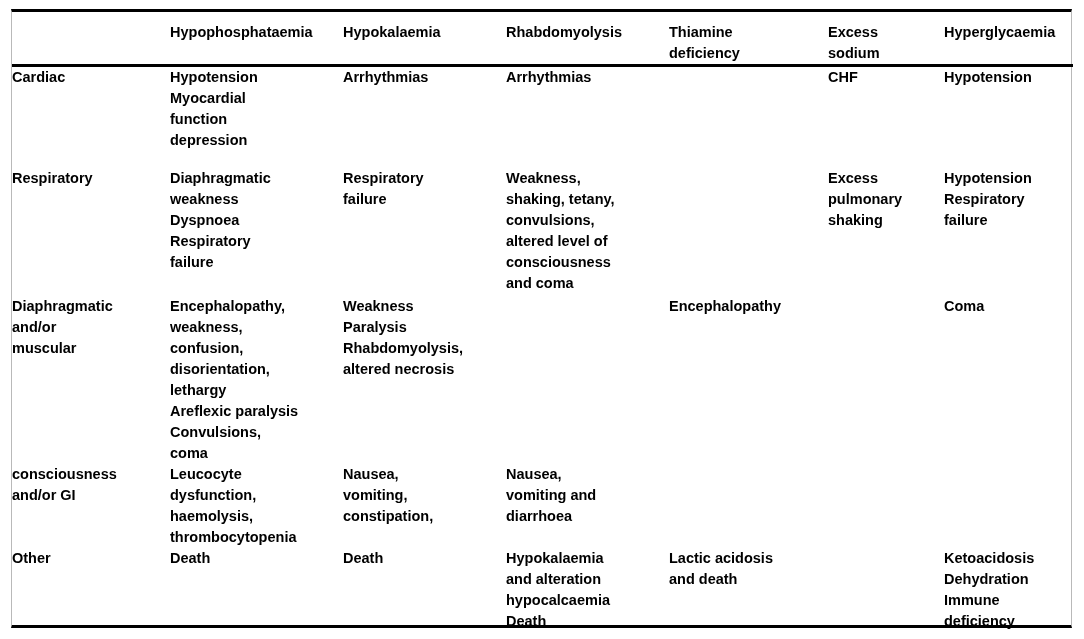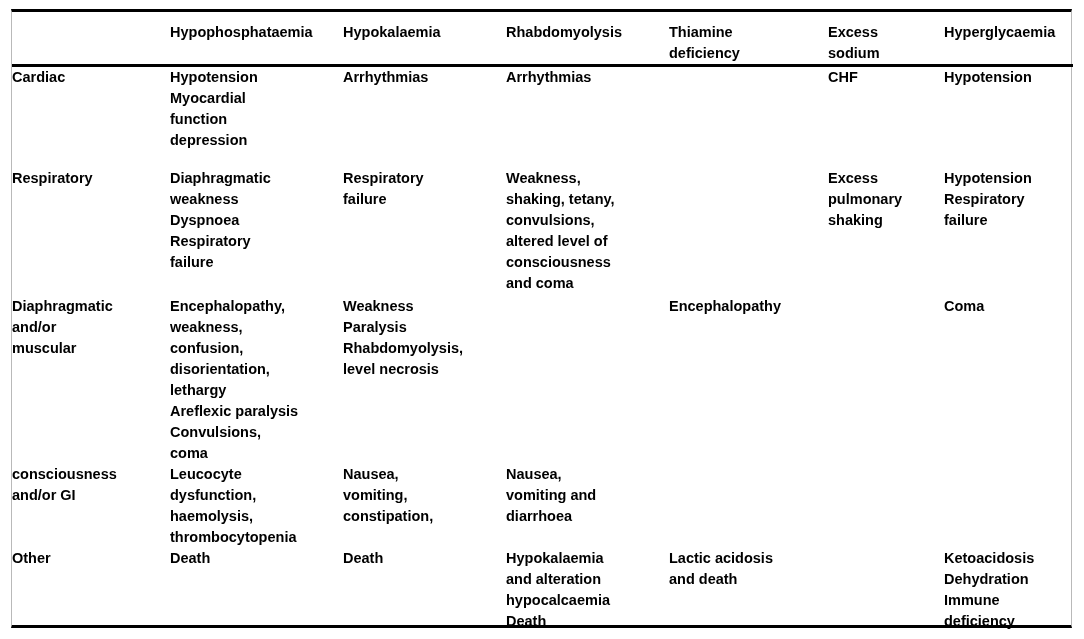--- a/index.html
+++ b/index.html
@@ -188,21 +188,21 @@
             <span class="line">disorientation,</span>
             <span class="line">lethargy</span>
             <span class="line">Areflexic paralysis</span>
             <span class="line">Convulsions,</span>
             <span class="line">coma</span>
           </td>
           <td class="cell-pad">
             <span class="line">Weakness</span>
             <span class="line">Paralysis</span>
             <span class="line">Rhabdomyolysis,</span>
-            <span class="line">level necrosis</span>
+            <span class="line">altered necrosis</span>
           </td>
           <td class="cell-pad"></td>
           <td class="cell-pad">
             <span class="line">Encephalopathy</span>
           </td>
           <td class="cell-pad"></td>
           <td class="cell-pad">
             <span class="line">Coma</span>
           </td>
         </tr>

